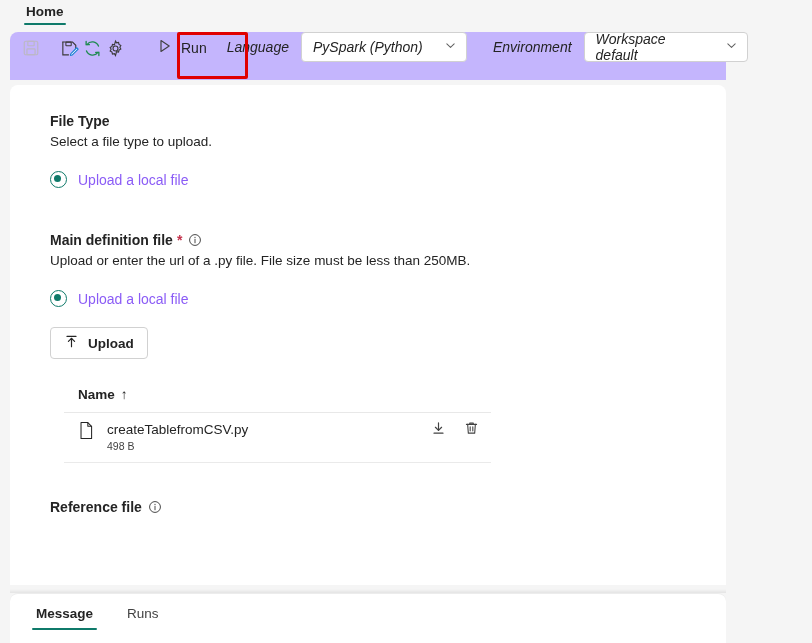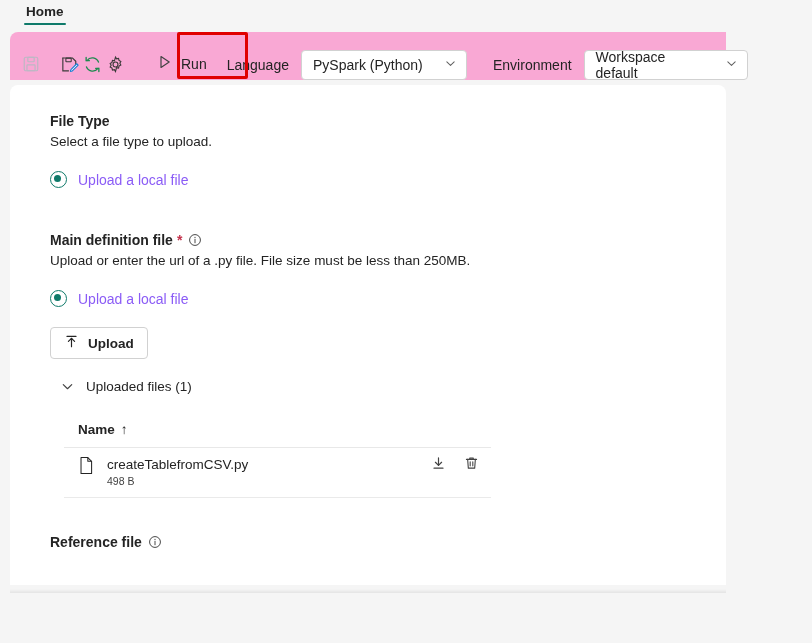--- a/index.html
+++ b/index.html
@@ -25,23 +25,23 @@
     padding: 0 4px 6px 4px;
   }
   .tabstrip-tab .underline {
     position: absolute; left: 2px; right: 2px; bottom: 0; height: 2.5px;
     background: #0f7a6a; border-radius: 2px;
   }
 
   
   .commandbar {
     position: absolute; left: 10px; top: 32px; right: 0; height: 48px;
-    background: #f9a8d4;
+    background: #c4b5fd;
     border-top-left-radius: 8px;
-    display: flex; align-items: flex-end;
+    display: flex; align-items: flex-start;
     padding-left: 12px;
   }
   .cb-icon {
     width: 32px; height: 32px; border-radius: 4px;
     display: flex; align-items: center; justify-content: center;
     margin-right: 4px;
   }
   .cb-icon svg { display: block; }
   .cb-sep {
     width: 1px; height: 20px; background: #d6d6d6; margin: 0 8px;
@@ -51,21 +51,21 @@
     padding: 0 12px; border-radius: 4px; cursor: default;
   }
   .runbtn-label { font-size: 14px; color: #242424; }
   
   .run-highlight {
     position: absolute; left: 177px; top: 32px; width: 71px; height: 47px;
     border: 3px solid #e00000; border-radius: 2px;
     pointer-events: none;
   }
 
-  .cb-field { display: flex; align-items: center; margin-left: 8px; }
+  .cb-field { display: flex; align-items: center; margin-left: 8px; font-style: italic; }
   .cb-field-label { font-size: 14px; color: #242424; margin-right: 12px; white-space: nowrap; }
   .cb-dropdown {
     height: 30px; min-width: 166px;
     border: 1px solid #d1d1d1; border-radius: 4px; background: #fff;
     display: flex; align-items: center; justify-content: space-between;
     padding: 0 9px 0 11px; font-size: 14px; color: #242424;
   }
   .cb-dropdown .chev { margin-left: 14px; color: #616161; }
 
   
@@ -289,28 +289,20 @@
               <svg width="15" height="15" viewBox="0 0 16 16" fill="none" stroke="#242424" stroke-width="1.25" stroke-linecap="round" stroke-linejoin="round">
                 <path d="M3.2 2.6h9.6"></path>
                 <path d="M8 4.6v9"></path>
                 <path d="M4.7 7.9L8 4.6l3.3 3.3"></path>
               </svg>
             </span>
             <span>Upload</span>
           </div>
         </div>
 
-        <div class="collapse-row" style="margin-top:20px;margin-left:10px;">
-          <span style="display:inline-flex;">
-            <svg width="15" height="15" viewBox="0 0 16 16" fill="none" stroke="#424242" stroke-width="1.25" stroke-linecap="round" stroke-linejoin="round">
-              <path d="M3.5 6l4.5 4.4L12.5 6"></path>
-            </svg>
-          </span>
-          <span>Uploaded files (1)</span>
-        </div>
 
         <div class="filetable" style="margin-top:28px;">
           <div class="ft-head">
             <span>Name</span>
             <span style="font-weight:400;">↑</span>
           </div>
           <div class="ft-row">
             <span class="ft-fileicon">
               <svg width="17" height="19" viewBox="0 0 18 20" fill="none" stroke="#242424" stroke-width="1.1" stroke-linejoin="round">
                 <path d="M3.2 1.6h7.2l4 4v12.8H3.2z"></path>
@@ -353,14 +345,23 @@
             </svg>
           </span>
         </div>
       </div>
 
     </div>
   </div>
 
   <div class="bottom-shadow"></div>
 
+  <div class="bottom-panel">
+    <div class="bp-tab active">
+      <span>Message</span>
+      <span class="underline"></span>
+    </div>
+    <div class="bp-tab">
+      <span>Runs</span>
+    </div>
+  </div>
 
 </div>
 
 </body></html>

